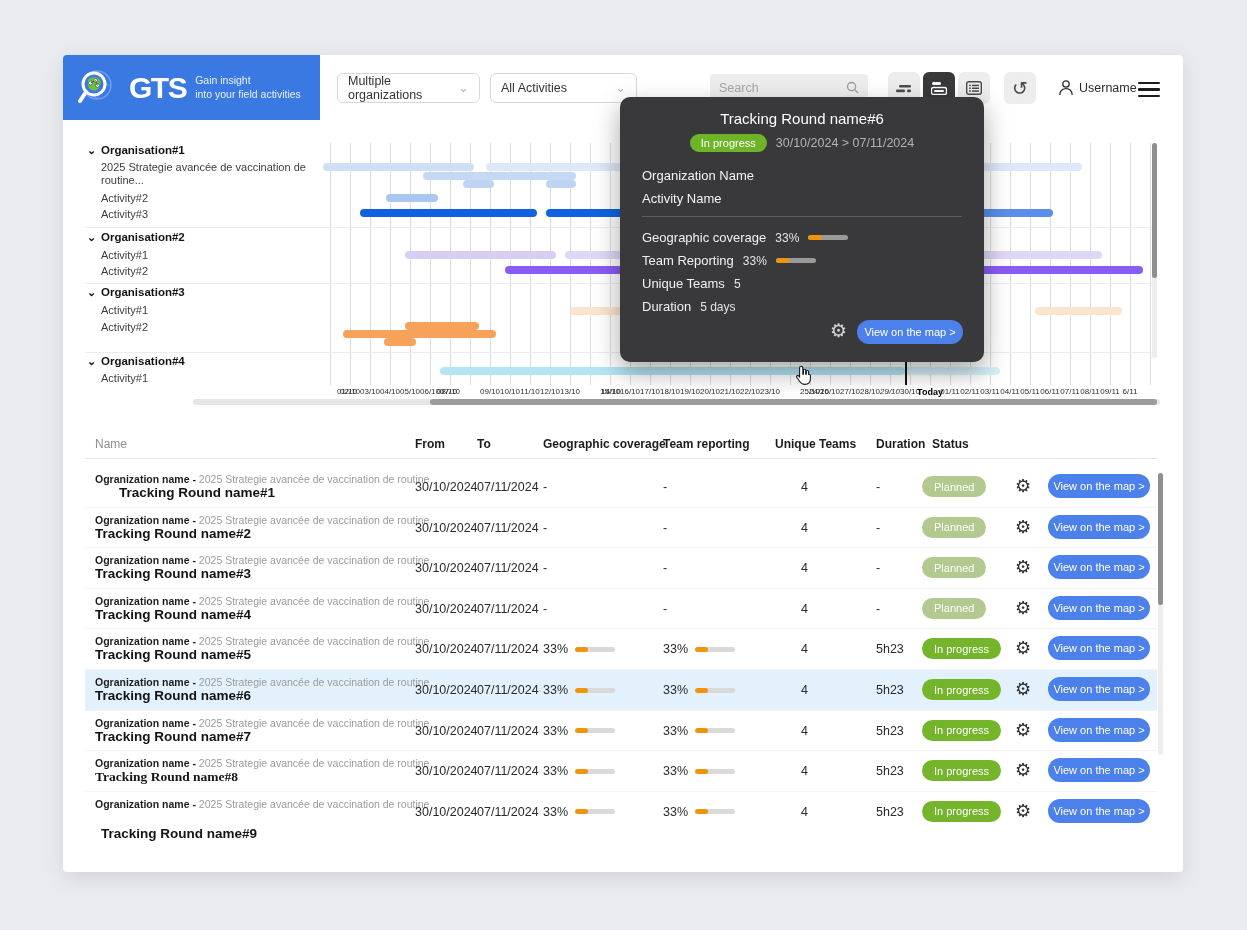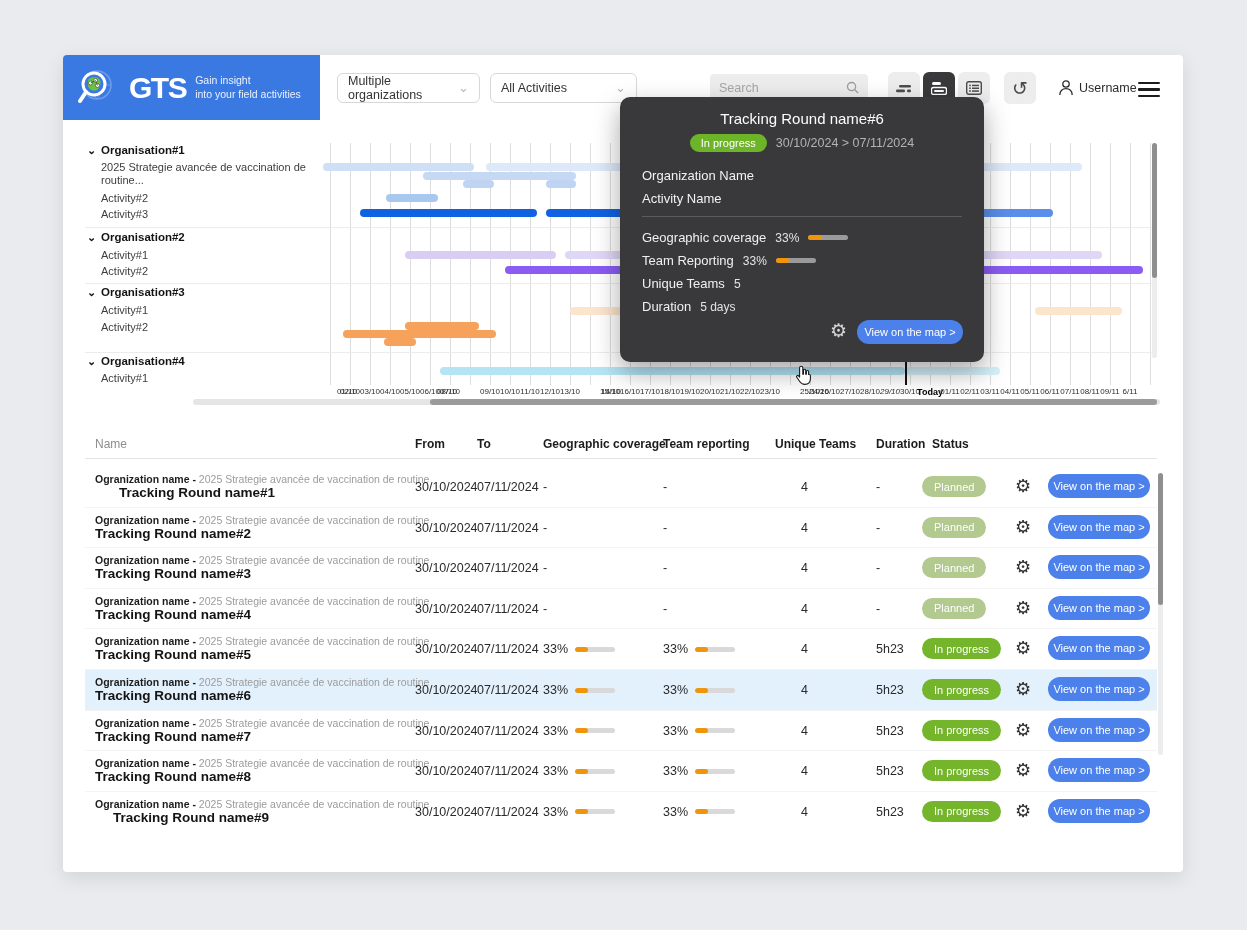--- a/index.html
+++ b/index.html
@@ -489,21 +489,21 @@
         </div>
         <div class="cell" style="left: 716px;">4</div>
         <div class="cell" style="left: 791px;">5h23</div>
         <div class="pill" style="left: 837px; background: rgb(116, 181, 43);">In progress</div>
         <div class="gear" style="left: 930px;">⚙</div>
         <div class="map-btn" style="left: 963px;">View on the map &gt;</div>
       </div>
       <div class="trow" style="top: 695.2px;">
         <div class="sep"></div>
         <div class="nm1" style="left: 10px;"><b>Ogranization name - </b>2025 Strategie avancée de vaccination de routine</div>
-        <div class="nm2" style="left: 10px;">Tracking Round name#8</div>
+        <div class="nm2" style="left: 10px; font-family: Liberation Serif, serif;">Tracking Round name#8</div>
         <div class="cell" style="left: 330px;">30/10/2024</div>
         <div class="cell" style="left: 392px;">07/11/2024</div>
         <div class="cell pcell" style="left: 458px;">
           <div>33%</div>
           <div class="pbar light">
             <div style="position: absolute; left: 0px; top: 0px; bottom: 0px; width: 33%; background: rgb(240, 148, 10); border-radius: 3px;"></div>
           </div>
         </div>
         <div class="cell pcell" style="left: 578px;">
           <div>33%</div>
@@ -513,21 +513,21 @@
         </div>
         <div class="cell" style="left: 716px;">4</div>
         <div class="cell" style="left: 791px;">5h23</div>
         <div class="pill" style="left: 837px; background: rgb(116, 181, 43);">In progress</div>
         <div class="gear" style="left: 930px;">⚙</div>
         <div class="map-btn" style="left: 963px;">View on the map &gt;</div>
       </div>
       <div class="trow" style="top: 735.8px;">
         <div class="sep"></div>
         <div class="nm1" style="left: 10px;"><b>Ogranization name - </b>2025 Strategie avancée de vaccination de routine</div>
-        <div class="nm2" style="left: 28px;">Tracking Round name#9</div>
+        <div class="nm2" style="left: 16px; margin-top: 16px;">Tracking Round name#9</div>
         <div class="cell" style="left: 330px;">30/10/2024</div>
         <div class="cell" style="left: 392px;">07/11/2024</div>
         <div class="cell pcell" style="left: 458px;">
           <div>33%</div>
           <div class="pbar light">
             <div style="position: absolute; left: 0px; top: 0px; bottom: 0px; width: 33%; background: rgb(240, 148, 10); border-radius: 3px;"></div>
           </div>
         </div>
         <div class="cell pcell" style="left: 578px;">
           <div>33%</div>

